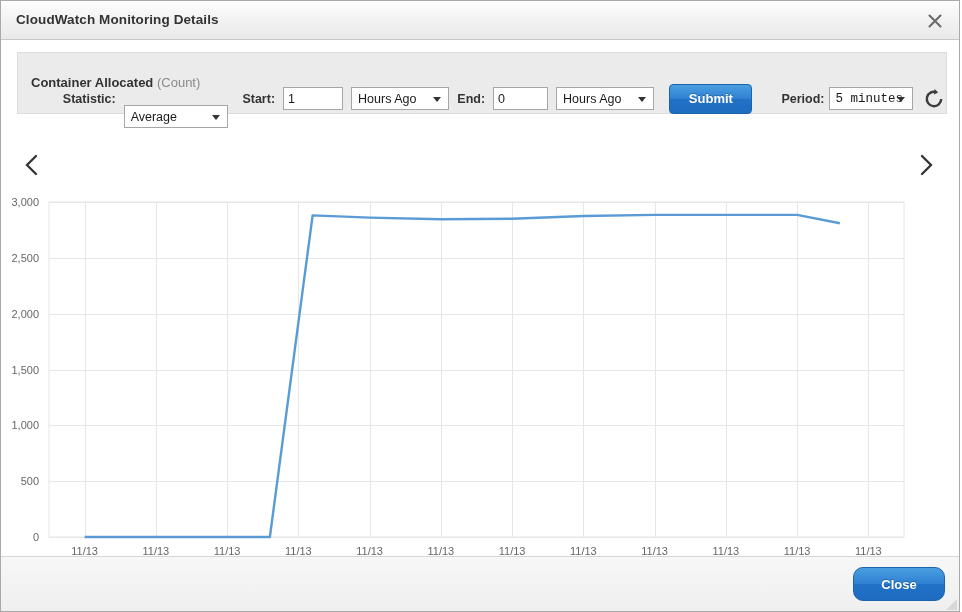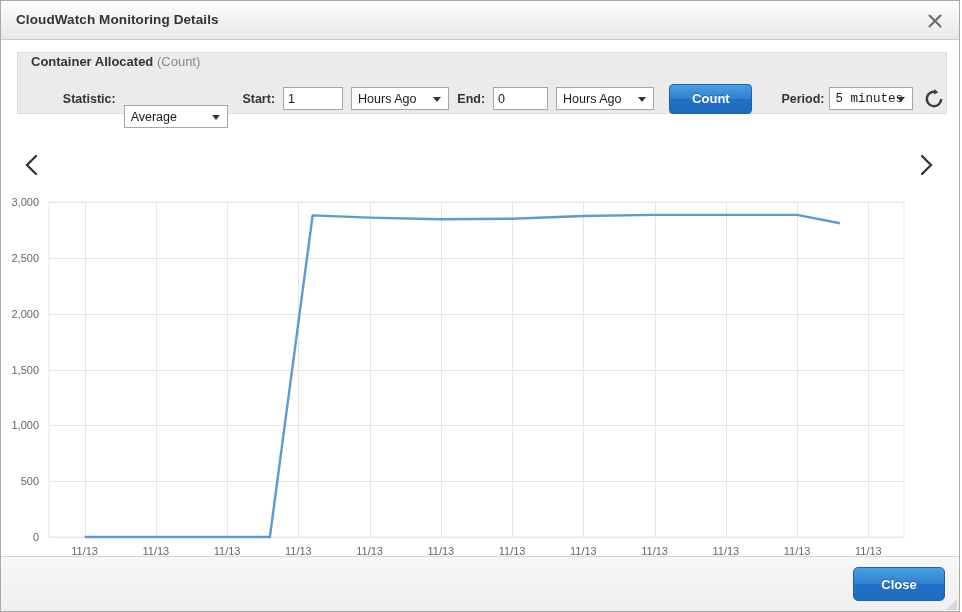--- a/index.html
+++ b/index.html
@@ -64,21 +64,21 @@
     top: 12px;
     width: 930px;
     height: 62px;
     box-sizing: border-box;
     background: #ebebeb;
     border: 1px solid #dcdcdc;
   }
   .panel-title {
     position: absolute;
     left: 13px;
-    top: 1px;
+    top: 22px;
     font-size: 13px;
     font-weight: bold;
     color: #333333;
     white-space: nowrap;
   }
   .panel-title .unit {
     font-weight: normal;
     color: #8a8a8a;
   }
   .controls {
@@ -185,21 +185,21 @@
     position: relative;
     height: 55px;
     background: linear-gradient(to bottom, #f7f7f7 0%, #efefef 100%);
   }
   .close-btn {
     position: absolute;
     right: 14px;
     top: 10px;
     width: 92px;
     height: 34px;
-    border-radius: 5px;
+    border-radius: 10px;
   }
   .grip {
     position: absolute;
     right: 1px;
     bottom: 1px;
     width: 14px;
     height: 14px;
   }
 </style>
 </head>
@@ -240,21 +240,21 @@
           <span class="caret"></span>
         </div>
 
         <span class="ctl-label" style="margin-left:8px;">End:</span>
         <input class="txt" style="width: 55px; margin-left: 8px;" type="text" value="0">
         <div class="sel" style="width:105px; margin-left:8px;">
           <span class="sel-text">Hours Ago</span>
           <span class="caret"></span>
         </div>
 
-        <button class="btn-blue" style="width:88px; height:30px; margin-left:15px;">Count</button>
+        <button class="btn-blue" style="width:88px; height:30px; margin-left:15px;">Submit</button>
 
         <span class="ctl-label" style="margin-left:29px;">Period:</span>
         <div class="sel" style="width:90px; margin-left:4px;font-family:Liberation Mono, monospace;">
           <span class="sel-text">5 minutes</span>
           <span class="caret"></span>
         </div>
 
         <div class="refresh-btn" style="margin-left:9px;">
           <svg width="24" height="24" viewBox="0 0 24 24">
             <path d="M19.2 12 A7.2 7.2 0 1 1 14.4 5.2" stroke="#3c3c3c" stroke-width="2.4" fill="none" stroke-linecap="butt"></path>

